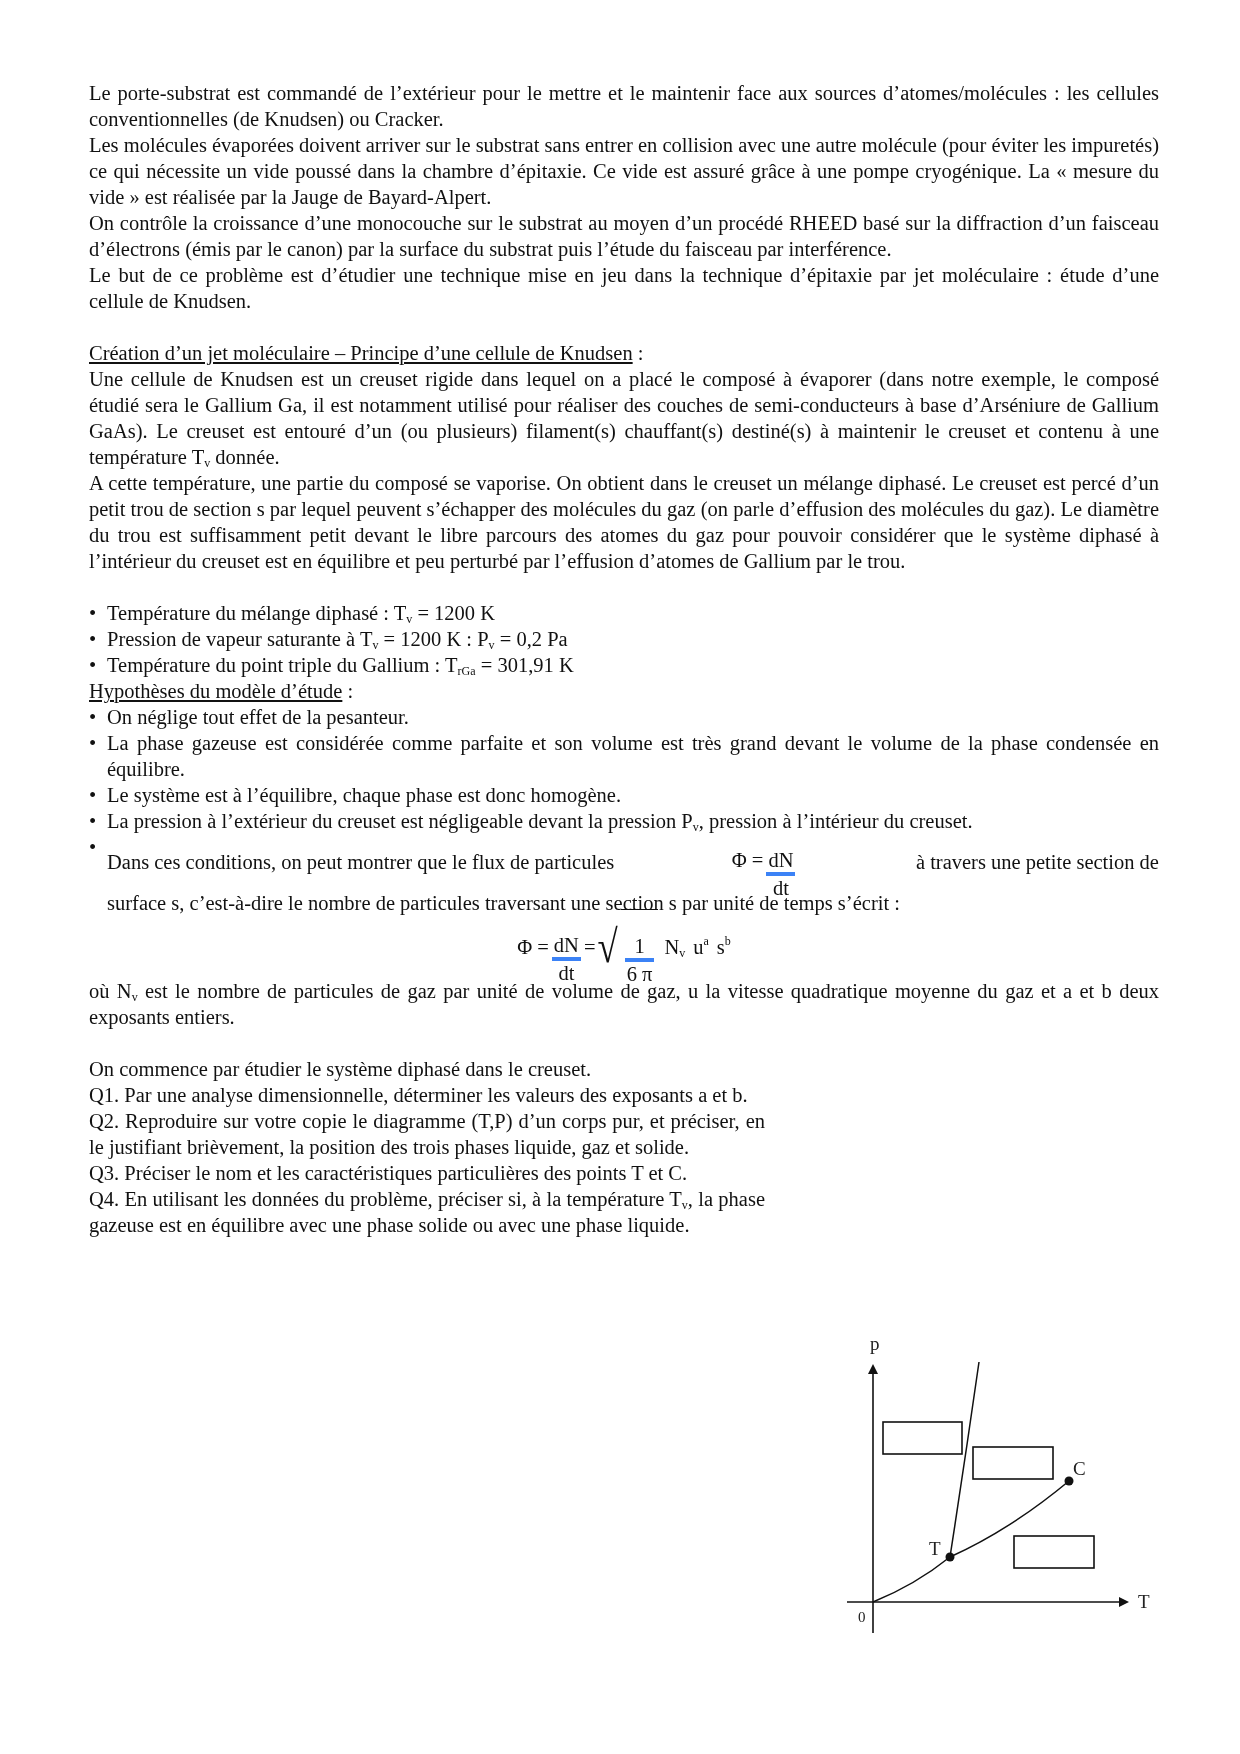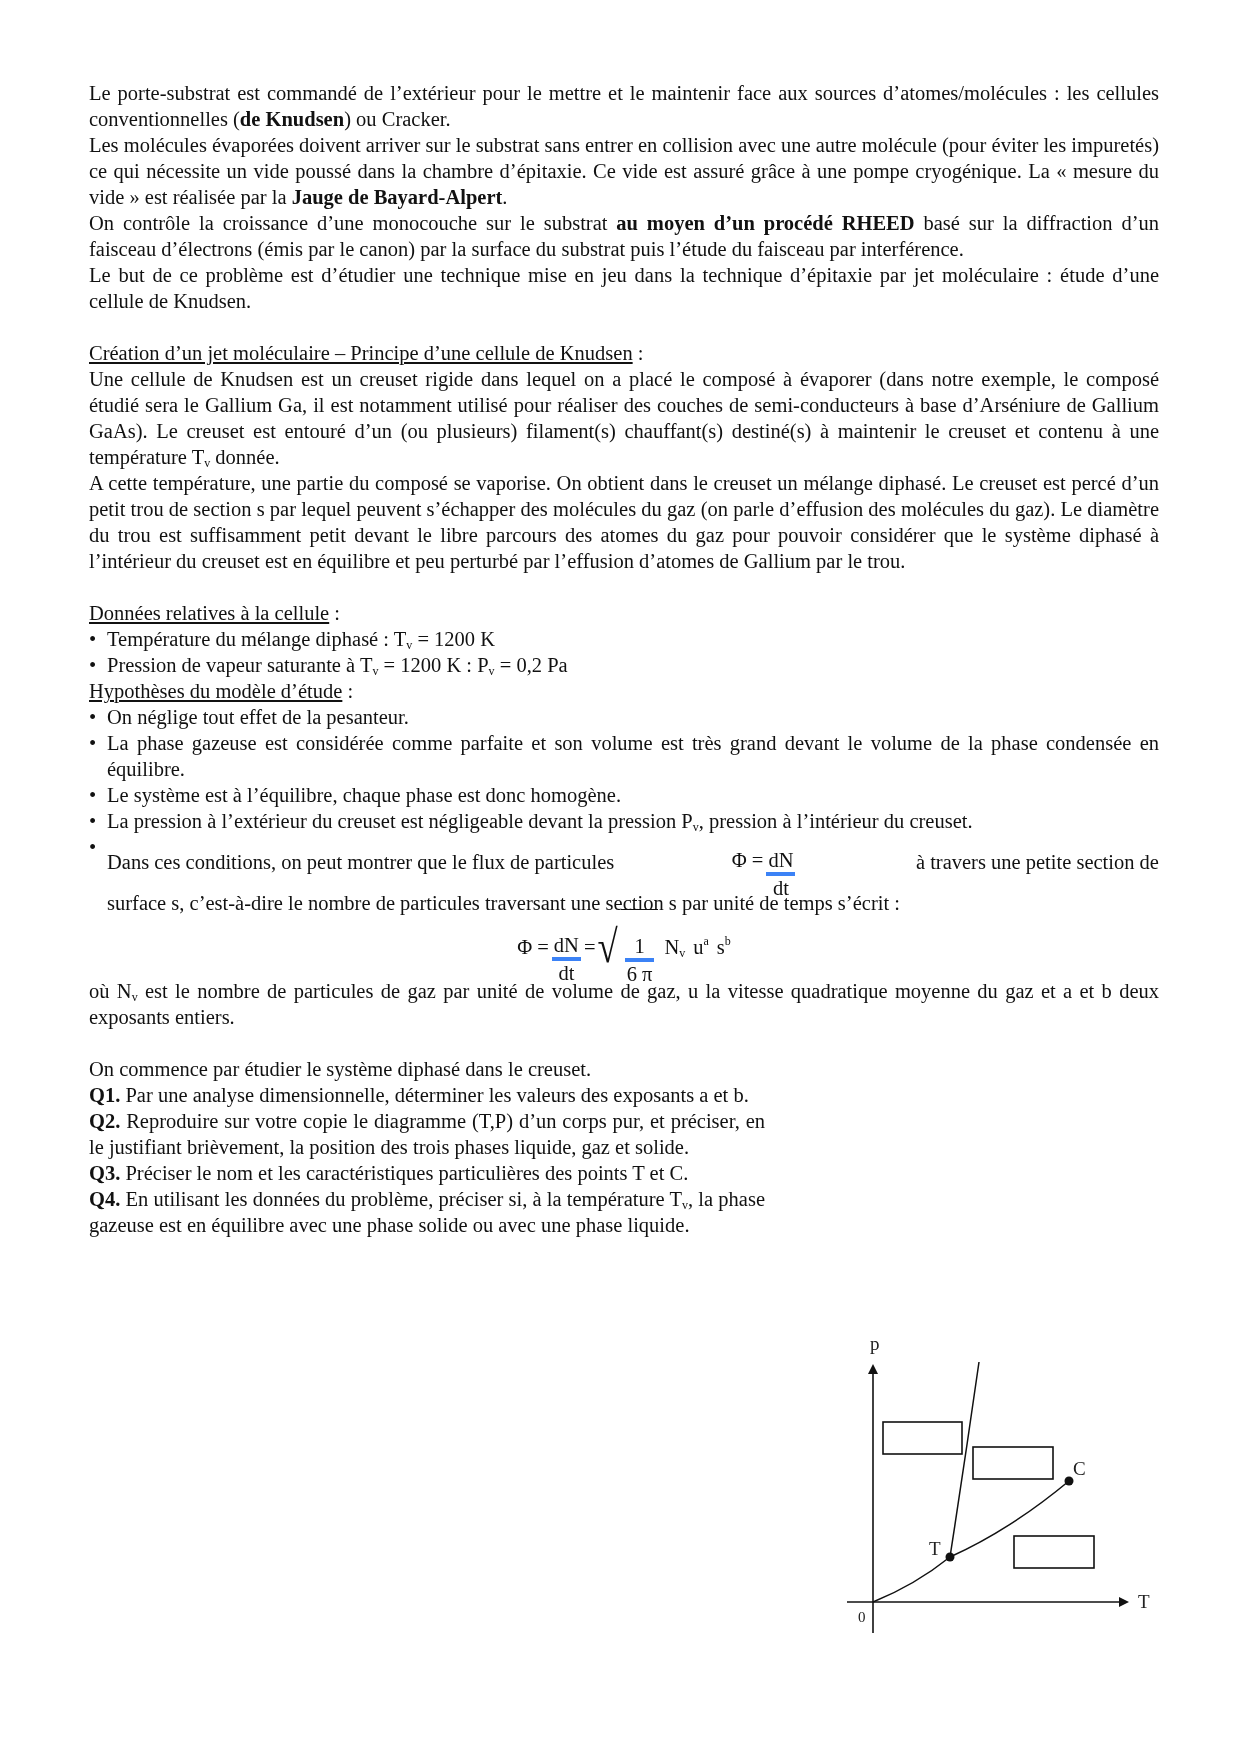--- a/index.html
+++ b/index.html
@@ -8,21 +8,21 @@
     font-family:"Liberation Serif", serif; font-size:20.5px; line-height:26px; color:#111; }
   p { margin:0; text-align:justify; }
   .gap { height:26px; }
   .heading { font-weight:normal; }
   .heading u { text-decoration:underline; text-underline-offset:2px; text-decoration-thickness:1.5px; }
   ul.bullets { list-style:none; margin:0; padding:0; }
   ul.bullets li { position:relative; padding-left:18px; text-align:justify; }
   ul.bullets li::before { content:"\2022"; position:absolute; left:0; top:0; }
   sub { font-size:12px; vertical-align:-3px; line-height:0; }
   sup { font-size:12px; vertical-align:9px; line-height:0; }
-  b { font-weight:bold; }
+  b { font-weight:normal; }
   .frac { display:inline-block; vertical-align:middle; text-align:center; line-height:24px; margin:0 3px; }
   .frac .num { display:block; border-bottom:4px solid #3b82f6; padding:0 2px;margin-top:24px; }
   .frac .den { display:block; padding:0 2px; }
   .flux-line { height:56px; display:flex; align-items:center; }
   .formula { text-align:center; height:62px; display:flex; justify-content:center; align-items:center; }
   .sqrt { display:inline-flex; align-items:center; }
   .sqrt .rad { font-size:46px; line-height:46px; transform:scaleX(0.8); }
   .sqrt .under { border-top:1px solid #111; }
   .qcol { width:676px; }
   .diagram { position:absolute; left:0; top:0; width:1240px; height:1754px; pointer-events:none; }
@@ -40,24 +40,24 @@
   <p>Le but de ce problème est d’étudier une technique mise en jeu dans la technique d’épitaxie par jet moléculaire : étude d’une cellule de Knudsen.</p>
 
   <div class="gap"></div>
 
   <p class="heading"><u>Création d’un jet moléculaire – Principe d’une cellule de Knudsen</u><span> :</span></p>
   <p><span>Une cellule de Knudsen est un creuset rigide dans lequel on a placé le composé à évaporer (dans notre exemple, le composé étudié sera le Gallium Ga, il est notamment utilisé pour réaliser des couches de semi-conducteurs à base d’Arséniure de Gallium GaAs). Le creuset est entouré d’un (ou plusieurs) filament(s) chauffant(s) destiné(s) à maintenir le creuset et contenu à une température T</span><sub>v</sub><span> donnée.</span></p>
   <p>A cette température, une partie du composé se vaporise. On obtient dans le creuset un mélange diphasé. Le creuset est percé d’un petit trou de section s par lequel peuvent s’échapper des molécules du gaz (on parle d’effusion des molécules du gaz). Le diamètre du trou est suffisamment petit devant le libre parcours des atomes du gaz pour pouvoir considérer que le système diphasé à l’intérieur du creuset est en équilibre et peu perturbé par l’effusion d’atomes de Gallium par le trou.</p>
 
   <div class="gap"></div>
 
-  <p class="heading"><u>Données relatives à la cellule</u><span> :</span></p>
   <ul class="bullets">
     <li><span>Température du mélange diphasé : T</span><sub>v</sub><span> = 1200 K</span></li>
     <li><span>Pression de vapeur saturante à T</span><sub>v</sub><span> = 1200 K : P</span><sub>v</sub><span> = 0,2 Pa</span></li>
+    <li><span>Température du point triple du Gallium : T</span><sub>rGa</sub><span> = 301,91 K</span></li>
   </ul>
 
   <p class="heading"><u>Hypothèses du modèle d’étude</u><span> :</span></p>
   <ul class="bullets">
     <li>On néglige tout effet de la pesanteur.</li>
     <li>La phase gazeuse est considérée comme parfaite et son volume est très grand devant le volume de la phase condensée en équilibre.</li>
     <li>Le système est à l’équilibre, chaque phase est donc homogène.</li>
     <li><span>La pression à l’extérieur du creuset est négligeable devant la pression P</span><sub>v</sub><span>, pression à l’intérieur du creuset.</span></li>
     <li>
       <div class="flux-line" style="justify-content:space-between;">

